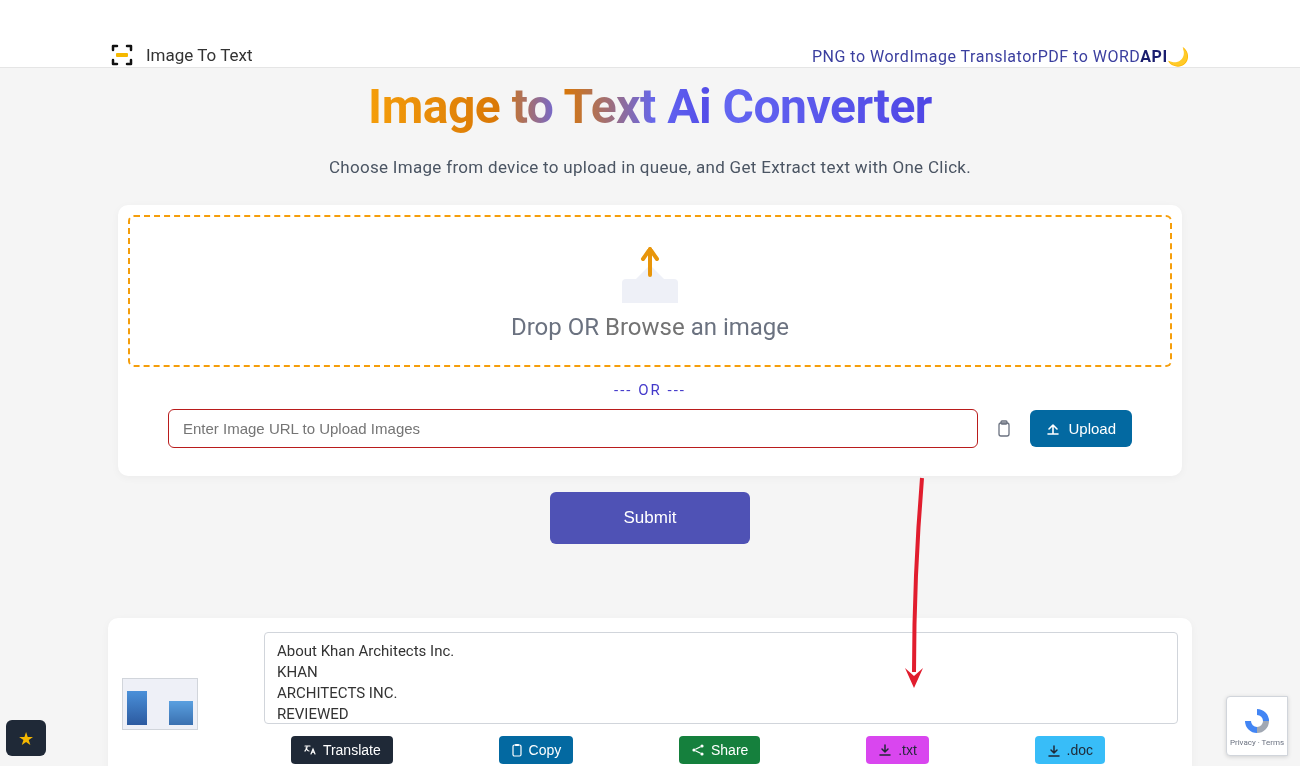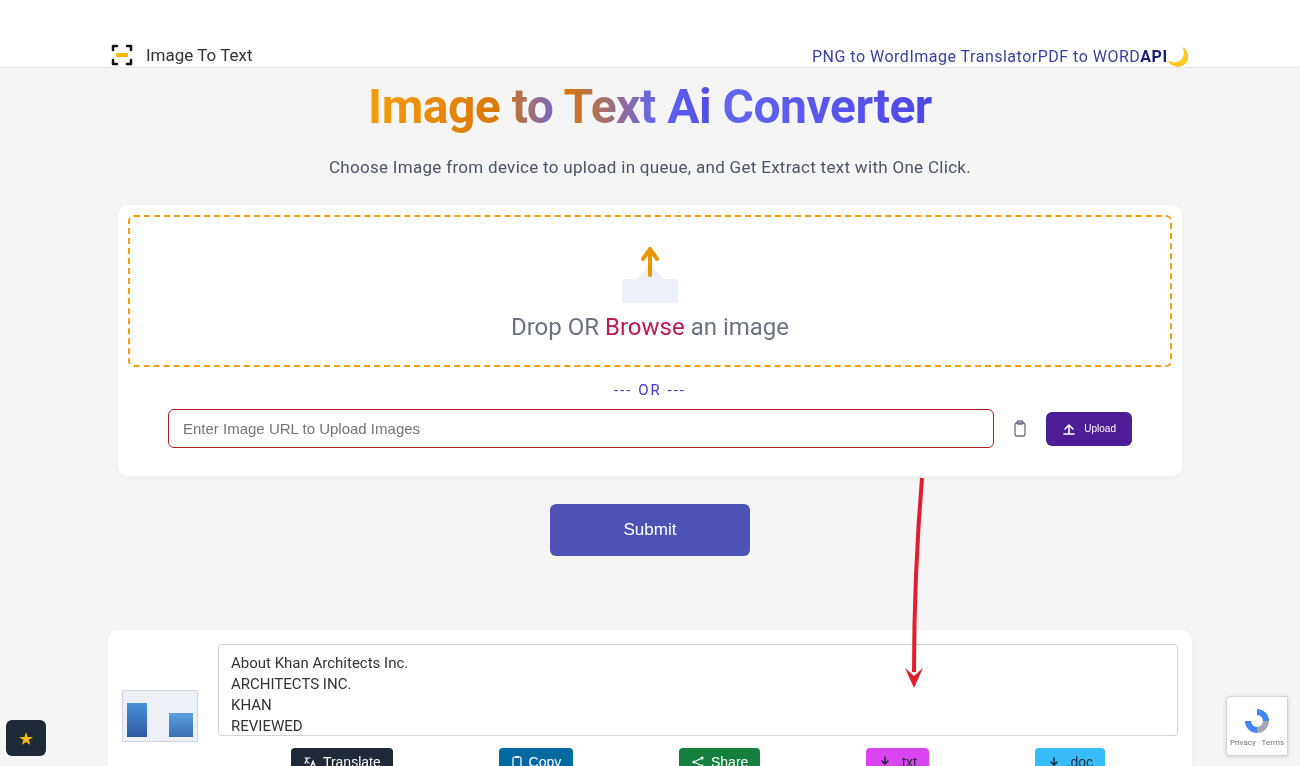--- a/index.html
+++ b/index.html
@@ -23,37 +23,37 @@
 .hero-title .g3 { background: linear-gradient(90deg, #6366f1, #4f46e5); -webkit-background-clip: text; background-clip: text; color: transparent; margin-top: 20px; }
 .hero-sub { color: #4b5563; font-size: 17px; margin-top: 22px; letter-spacing: 0.3px; }
 
 .card { background: #fff; border-radius: 10px; width: 1064px; margin: 28px auto 0; padding: 10px; box-shadow: 0 2px 8px rgba(0,0,0,0.04); }
 .dropzone { border: 2px dashed #f59e0b; border-radius: 6px; padding: 30px 0 24px; text-align: center; }
 .upload-icon { width: 56px; height: 56px; margin: 0 auto 10px; position: relative; }
 .upload-icon .tray { width: 56px; height: 24px; background: #eef0f7; position: absolute; bottom: 0; left: 0; border-radius: 4px 4px 0 0; }
 .upload-icon .tray::before { content:""; position:absolute; top:-14px; left:50%; transform:translateX(-50%); border-left:14px solid transparent; border-right:14px solid transparent; border-bottom:14px solid #eef0f7; }
 .upload-icon .arrow { position: absolute; left: 50%; top: 0; transform: translateX(-50%); color: #e8950a; }
 .drop-text { font-size: 24px; color: #6b7280; }
-.drop-text .browse { color: #be185d; }
+.drop-text .browse { color: #737373; }
 
 .or-line { text-align: center; color: #4338ca; font-size: 15px; margin: 14px 0 10px; letter-spacing: 2px; }
 
 .url-row { display: flex; align-items: center; gap: 14px; padding: 0 40px 18px; }
 .url-input { flex: 1; padding: 10px 14px; border: 1px solid #b91c1c; border-radius: 6px; font-size: 15px; color: #333; }
 .paste-btn { width: 24px; height: 24px; display: flex; align-items: center; justify-content: center; cursor: pointer; color: #6b7280; }
-.upload-btn { background: #4c1d95; color: #fff; border: none; border-radius: 6px; padding: 10px 16px; font-size: 10px; cursor: pointer; display: flex; align-items: center; gap: 8px; }
-
-.submit-btn { display: block; margin: 28px auto 0; background: #4f52b5; color: #fff; border: none; border-radius: 6px; padding: 16px 74px; font-size: 17px; cursor: pointer; }
+.upload-btn { background: #0369a1; color: #fff; border: none; border-radius: 6px; padding: 10px 16px; font-size: 15px; cursor: pointer; display: flex; align-items: center; gap: 8px; }
+
+.submit-btn { display: block; margin: 16px auto 0; background: #4f52b5; color: #fff; border: none; border-radius: 6px; padding: 16px 74px; font-size: 17px; cursor: pointer; }
 
 .result-card { background: #fff; border-radius: 10px; width: 1084px; margin: 74px auto 0; padding: 14px 14px 18px; box-shadow: 0 2px 8px rgba(0,0,0,0.04); display: flex; gap: 20px; align-items: flex-start; }
 .thumb { width: 76px; height: 52px; background: #eef0f7; margin-top: 46px; border: 1px solid #d1d5db; position: relative; overflow: hidden; }
 .thumb::before { content:""; position:absolute; left:4px; bottom:4px; width:20px; height:34px; background: linear-gradient(180deg,#4a90d9,#2c5aa0); }
 .thumb::after { content:""; position:absolute; right:4px; bottom:4px; width:24px; height:24px; background: linear-gradient(180deg,#5aa0e0,#3a70b0); }
 .result-right { flex: 1; }
-.textarea-wrap { border: 1px solid #d1d5db; border-radius: 4px; height: 92px; overflow: auto; padding: 8px 12px; font-size: 15px; color: #333; line-height: 1.4; position: relative; }
+.textarea-wrap { border: 1px solid #d1d5db; border-radius: 4px; height: 92px; overflow: auto; padding: 8px 12px; font-size: 15px; color: #333; line-height: 1.4; position: relative; margin-left: 46px; }
 .textarea-wrap::-webkit-scrollbar { width: 14px; }
 .textarea-wrap::-webkit-scrollbar-thumb { background: #c1c1c1; }
 
 .action-row { display: flex; justify-content: space-around; margin-top: 12px; padding: 0 20px; }
 .action-btn { border: none; border-radius: 4px; padding: 6px 12px; font-size: 14px; cursor: pointer; display: flex; align-items: center; gap: 6px; color: #fff; }
 .btn-translate { background: #1f2937; }
 .btn-copy { background: #0369a1; }
 .btn-share { background: #15803d; }
 .btn-txt { background: #d946ef; color: #1f2937; }
 .btn-doc { background: #38bdf8; color: #1f2937; align-items: flex-end; }
@@ -128,22 +128,22 @@
   </div>
 </div>
 
 <button class="submit-btn">Submit</button>
 
 <div class="result-card">
   <div class="thumb"></div>
   <div class="result-right">
     <div class="textarea-wrap">
       <div>About Khan Architects Inc.</div>
+      <div>KHAN</div>
       <div>ARCHITECTS INC.</div>
-      <div>KHAN</div>
       <div>REVIEWED</div>
     </div>
     <div class="action-row">
       <button class="action-btn btn-translate">
         <svg width="14" height="14" viewBox="0 0 14 14">
             <path d="M2 3h5M4 3v1c0 2-1 3-2 4M3 5c1 2 2 3 3 3M8 11l2-5 2 5M8.7 9.2h2.6" stroke="#fff" stroke-width="1.2" fill="none" stroke-linecap="round"></path>
           </svg>
         <span>Translate</span>
       </button>
       <button class="action-btn btn-copy">

